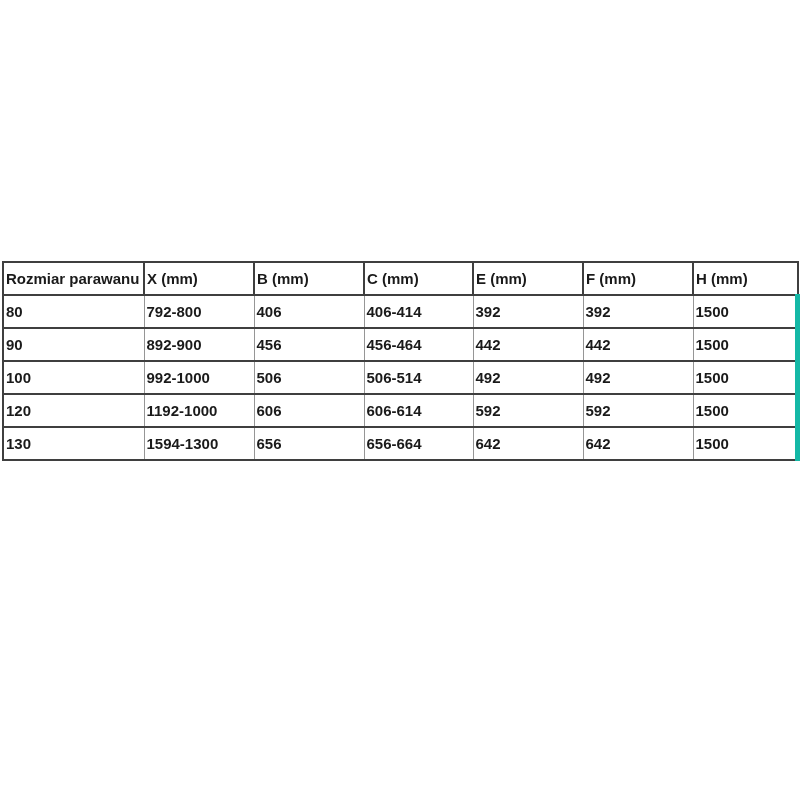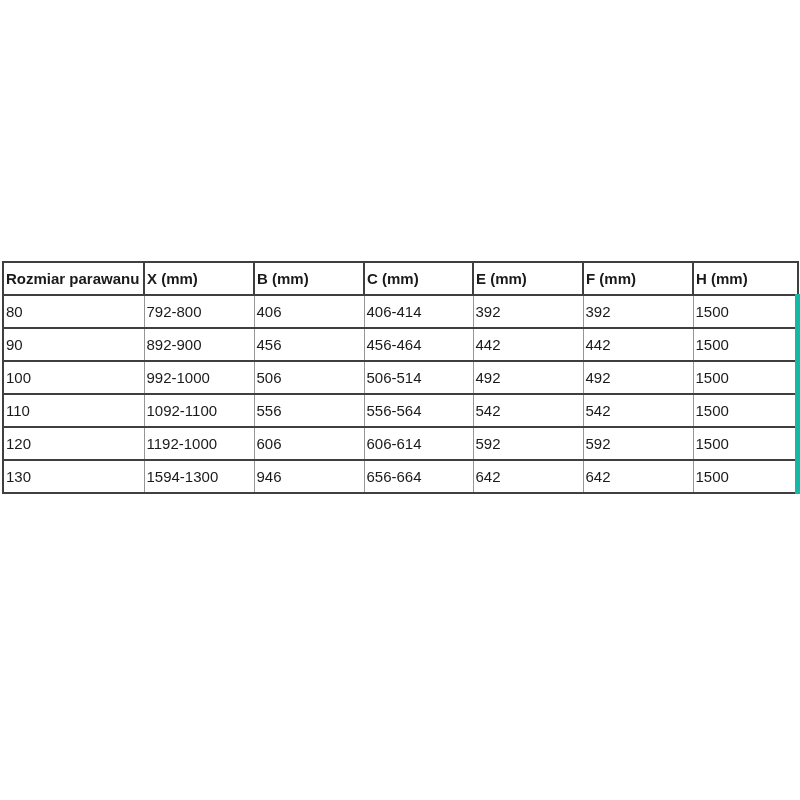--- a/index.html
+++ b/index.html
@@ -33,21 +33,21 @@
     padding: 0 2px;
     font-size: 15px;
     overflow: hidden;
     white-space: nowrap;
   }
   .size-table th {
     font-weight: bold;
     border: 2px solid #3f3f3f;
   }
   .size-table td {
-    font-weight: normal;
+    font-weight: bold;
     border-top: 2px solid #3f3f3f;
     border-bottom: 2px solid #3f3f3f;
     border-left: 1px solid #969696;
     border-right: 1px solid #969696;
   }
   .size-table td:first-child { border-left: 2px solid #3f3f3f; }
   .size-table td:last-child  { border-right: 6px solid #14b8a6; }
   .size-table tr:last-child td { border-bottom: 2px solid #3f3f3f; }
 </style>
 </head>
@@ -97,41 +97,32 @@
       <tr>
         <td>100</td>
         <td>992-1000</td>
         <td>506</td>
         <td>506-514</td>
         <td>492</td>
         <td>492</td>
         <td>1500</td>
       </tr>
       <tr>
-        <td>110</td>
-        <td>1092-1100</td>
-        <td>556</td>
-        <td>556-564</td>
-        <td>542</td>
-        <td>542</td>
-        <td>1500</td>
-      </tr>
-      <tr>
         <td>120</td>
         <td>1192-1000</td>
         <td>606</td>
         <td>606-614</td>
         <td>592</td>
         <td>592</td>
         <td>1500</td>
       </tr>
       <tr>
         <td>130</td>
         <td>1594-1300</td>
-        <td>946</td>
+        <td>656</td>
         <td>656-664</td>
         <td>642</td>
         <td>642</td>
         <td>1500</td>
       </tr>
     </tbody>
   </table>
 </div>
 
 </body></html>

